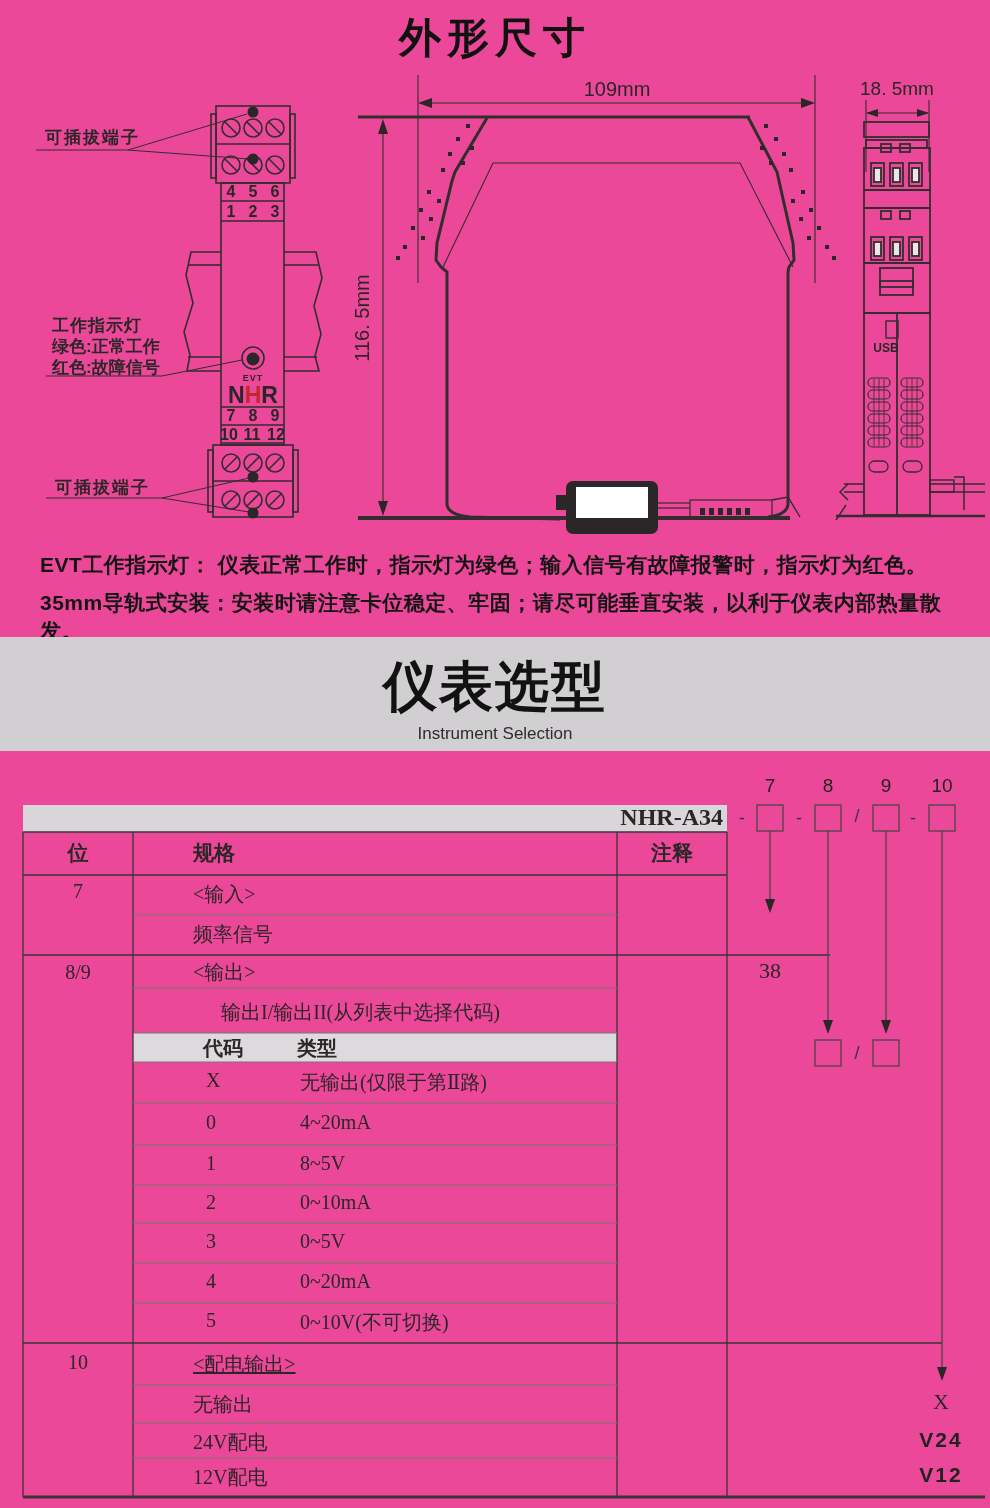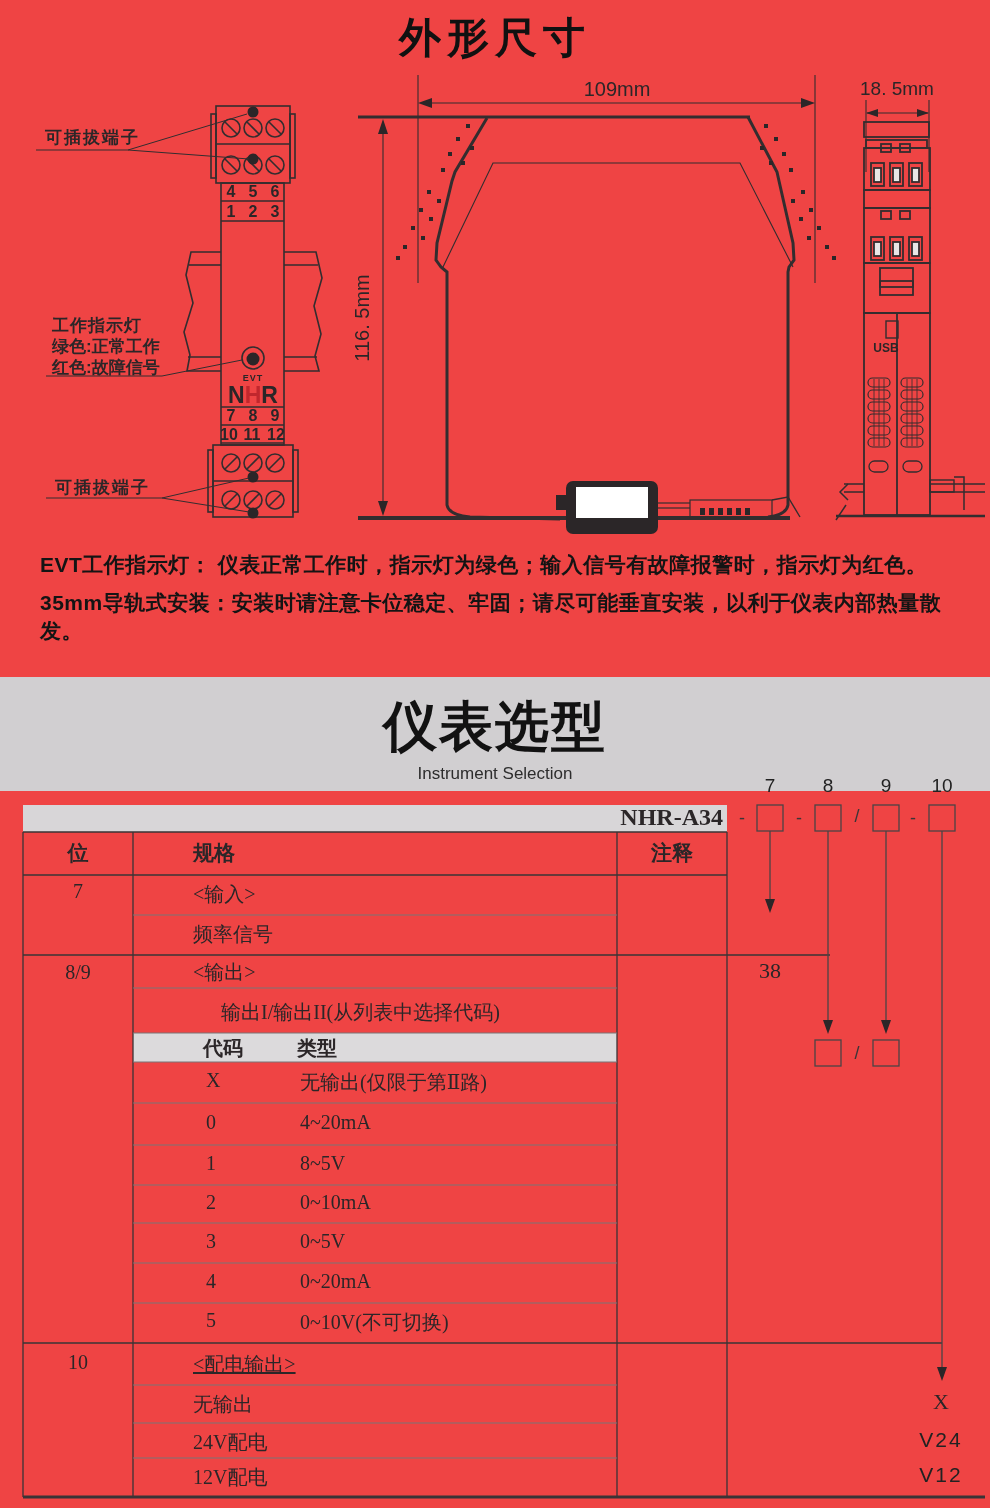--- a/index.html
+++ b/index.html
@@ -1,34 +1,34 @@
 <!DOCTYPE html>
 <html><head>
 <meta charset="utf-8">
 <style>
   html,body{margin:0;padding:0;background:#ffffff;}
-  #page{position:relative;width:990px;height:1508px;background:#ef4444;overflow:hidden;
+  #page{position:relative;width:990px;height:1508px;background:#ec4899;overflow:hidden;
         font-family:"Liberation Sans","DejaVu Sans",sans-serif;color:#2b2628;}
   .abs{position:absolute;}
   #main-title{top:10px;left:0;width:990px;text-align:center;font-size:42px;font-weight:bold;
               letter-spacing:6px;color:#111;}
   .note-line{left:40px;width:930px;font-size:21px;font-weight:600;color:#141414;letter-spacing:0.5px;}
-  #gray-band{top:637px;left:0;width:990px;height:114px;background:#d1cfd1;text-align:center;margin-top:40px;}
+  #gray-band{top:637px;left:0;width:990px;height:114px;background:#d1cfd1;text-align:center;}
   #sel-title{margin:14px 0 0 0;font-size:54px;font-weight:bold;color:#121212;letter-spacing:2px;}
   #sel-subtitle{margin:0;font-size:17px;color:#2d2d2d;}
   
   .ser{font-family:"Liberation Serif","DejaVu Serif",serif;}
   .tbl-txt{font-size:20px;color:#2b2628;white-space:nowrap;}
   .bit{width:110px;text-align:center;left:23px;}
   .digit-lbl{width:40px;text-align:center;font-size:19px;color:#222;}
   .sep-ch{width:20px;text-align:center;font-size:18px;color:#3c3537;}
   #product-name{left:30px;top:806px;font-size:21px;font-weight:bold;color:#191919;letter-spacing:1px;}
   #model-code{left:560px;top:804px;width:163px;text-align:right;font-size:24px;font-weight:bold;}
   .colhead{font-size:21px;font-weight:bold;}
-  .vcode{width:70px;text-align:center;font-size:21px;font-weight:normal;letter-spacing:2px;color:#222;}
+  .vcode{width:70px;text-align:center;font-size:21px;font-weight:bold;letter-spacing:2px;color:#222;}
   svg text{fill:#2b2628;}
 </style>
 </head>
 <body>
 
 <div id="page">
 
   <div id="main-title" class="abs">外形尺寸</div>
 
   <svg class="abs" style="top:60px;left:0;" width="990" height="495" viewBox="0 60 990 495">

